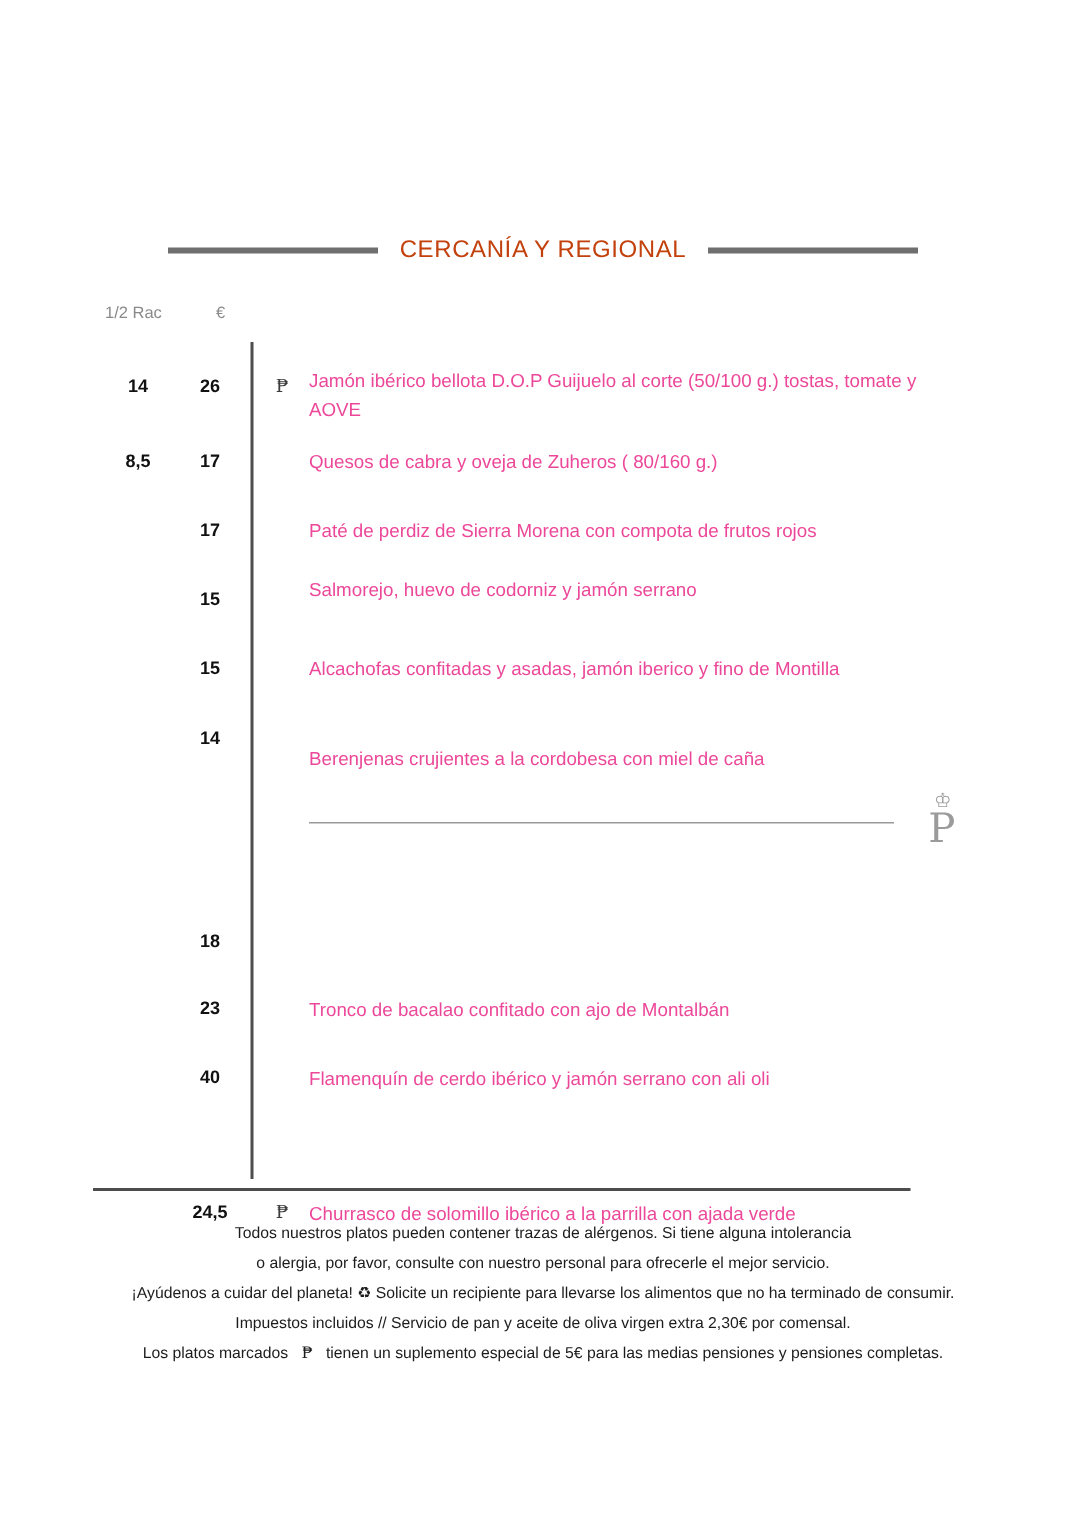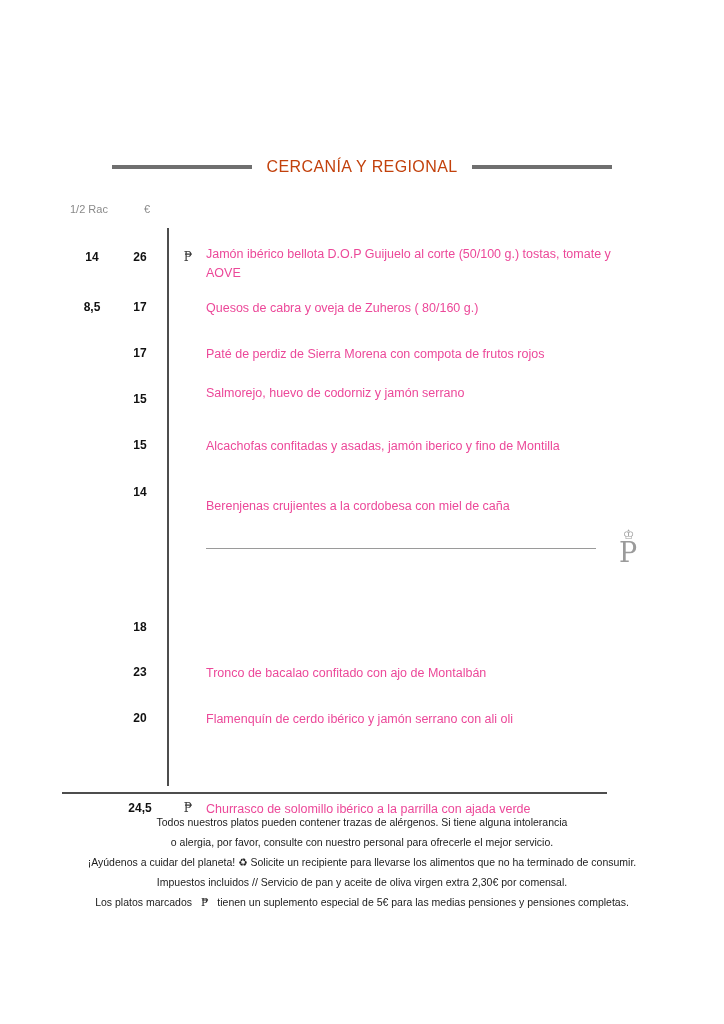--- a/index.html
+++ b/index.html
@@ -259,21 +259,21 @@
 
     <div class="item" style="height:39px;">
       <span class="half" style="top:10px;"></span>
       <span class="price" style="top:10px;">23</span>
       <span class="mark" style="top:10px;"></span>
       <span class="desc" style="top:9px;">Tronco de bacalao confitado con ajo de Montalbán</span>
     </div>
 
     <div class="item" style="height:39px;">
       <span class="half" style="top:10px;"></span>
-      <span class="price" style="top:10px;">20</span>
+      <span class="price" style="top:10px;">40</span>
       <span class="mark" style="top:10px;"></span>
       <span class="desc" style="top:9px;">Flamenquín de cerdo ibérico y jamón serrano con ali oli</span>
     </div>
 
 
     <div class="item" style="height:34px;margin-top:48px;">
       <span class="half" style="top:6px;"></span>
       <span class="price" style="top:6px;">24,5</span>
       <span class="mark" style="top:6px;">₱</span>
       <span class="desc" style="top:5px;">Churrasco de solomillo ibérico a la parrilla con ajada verde</span>

